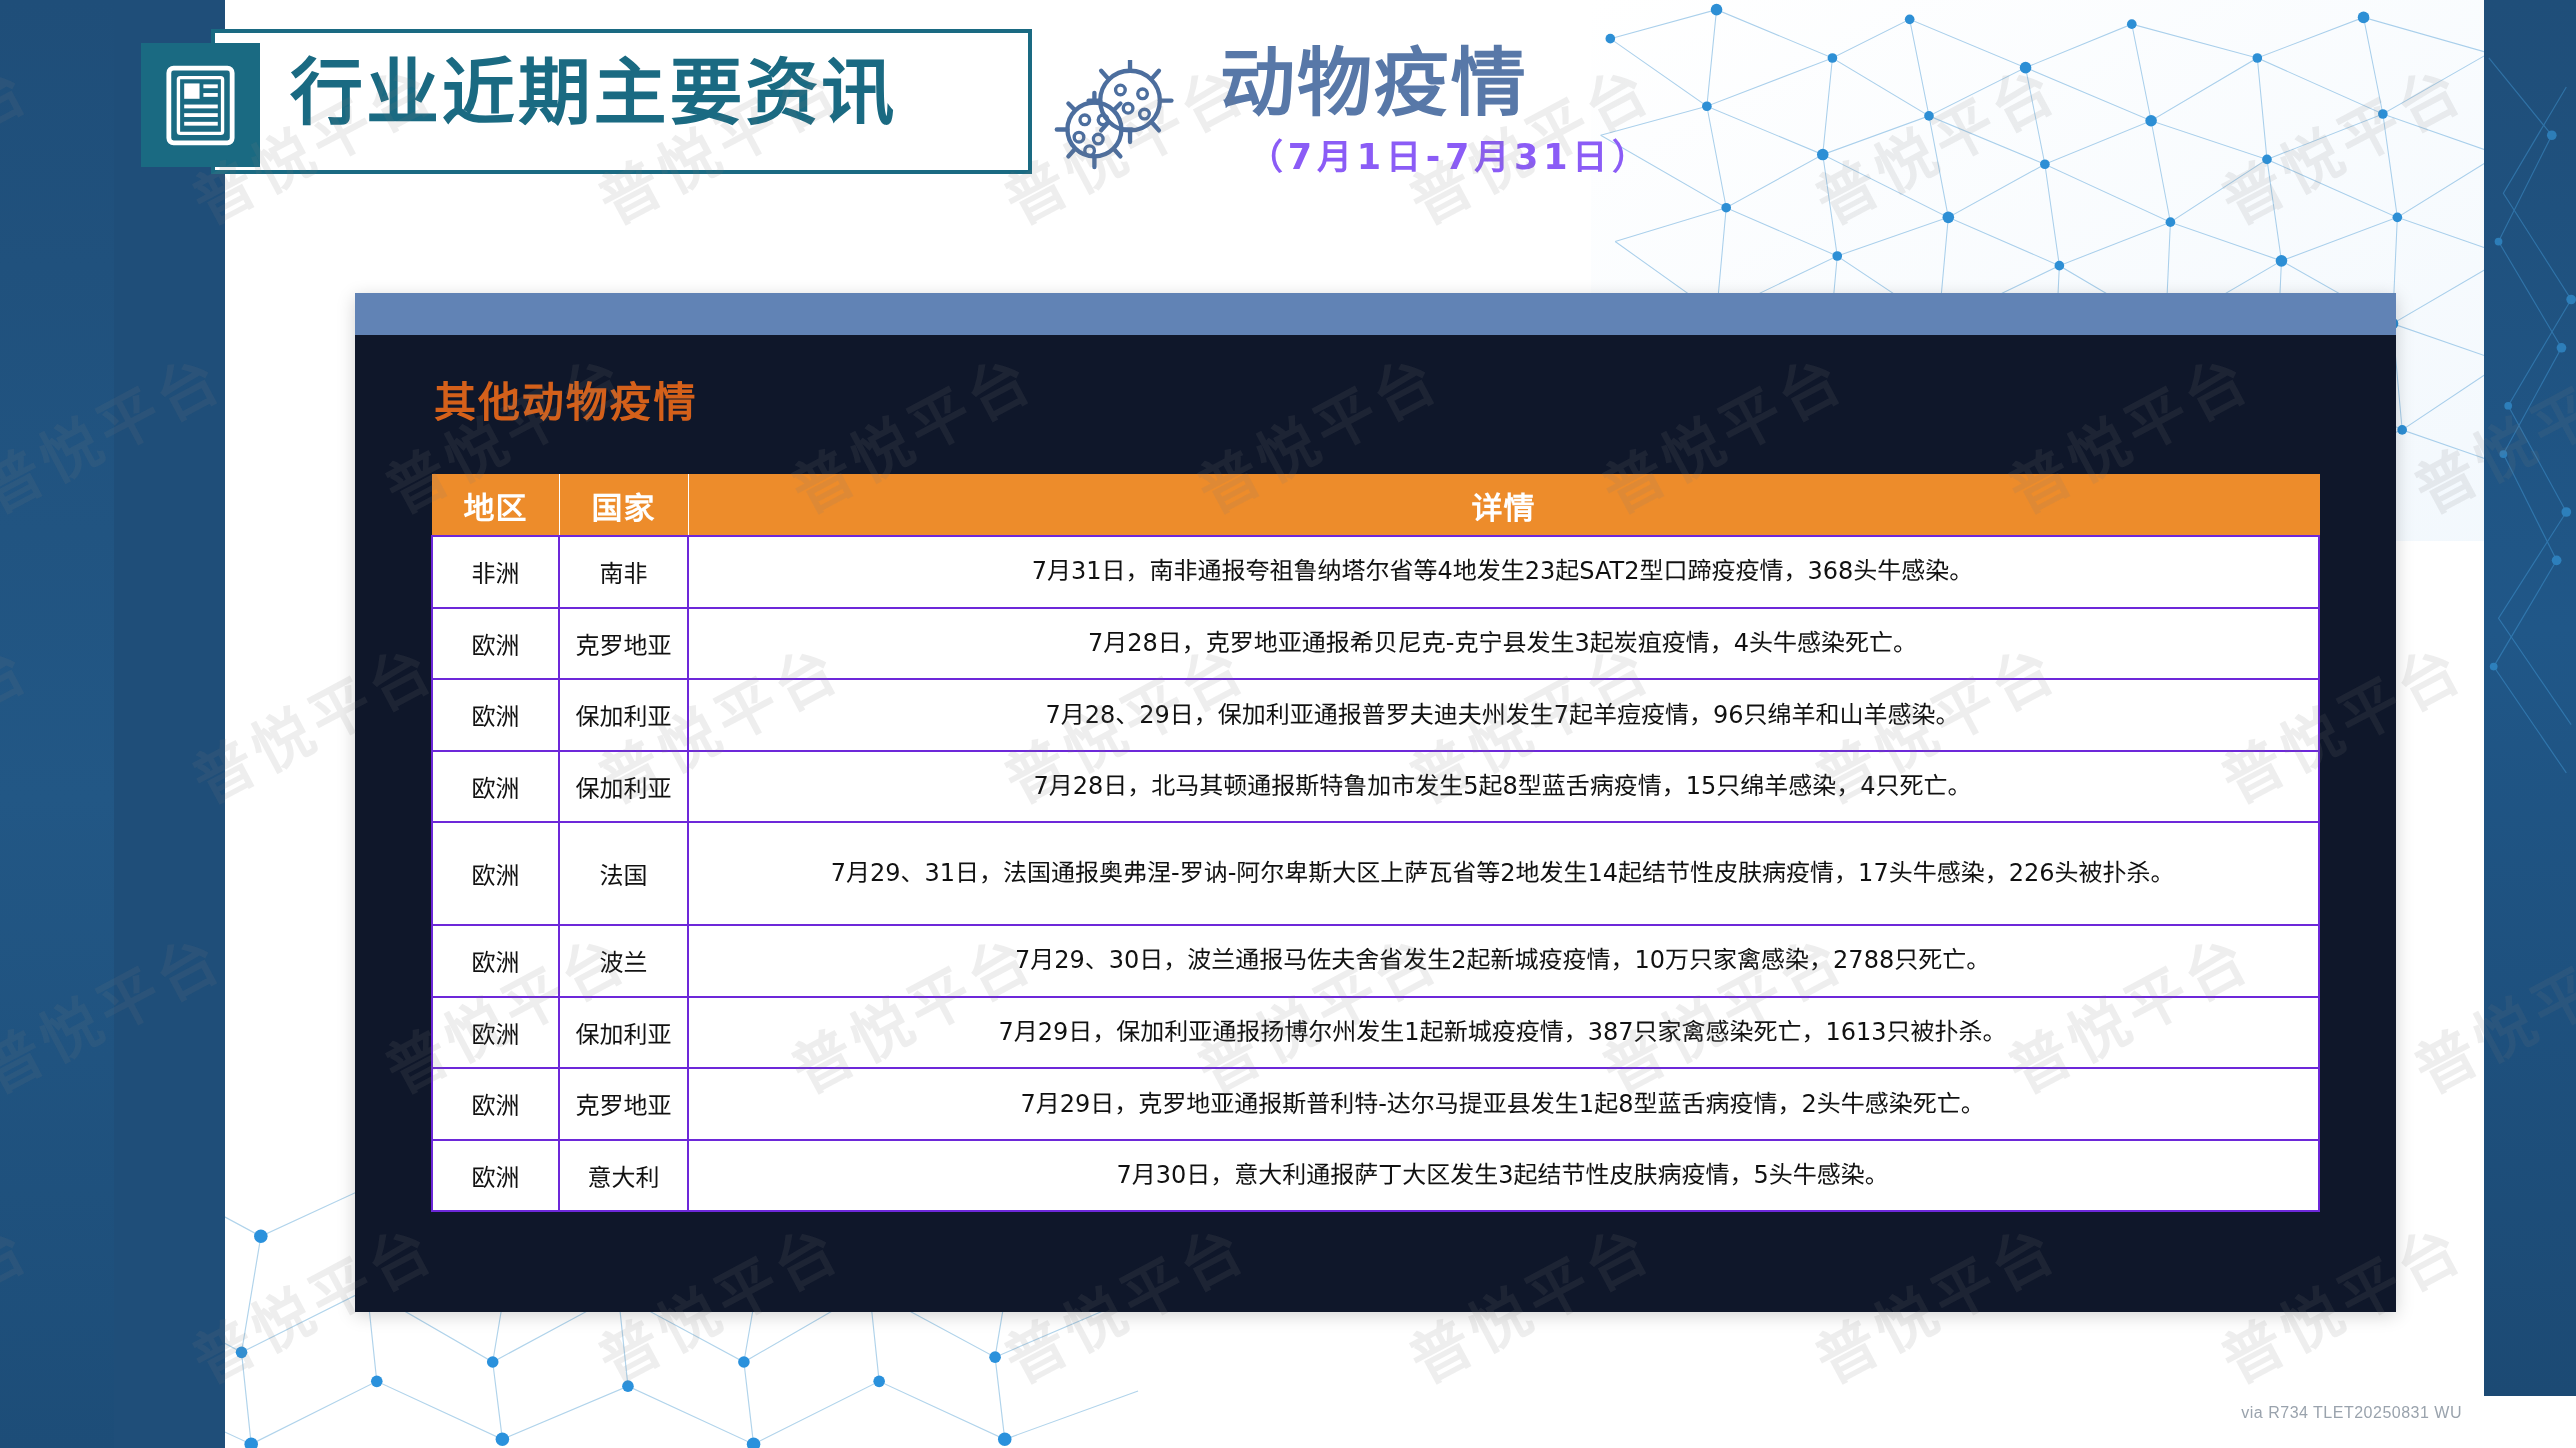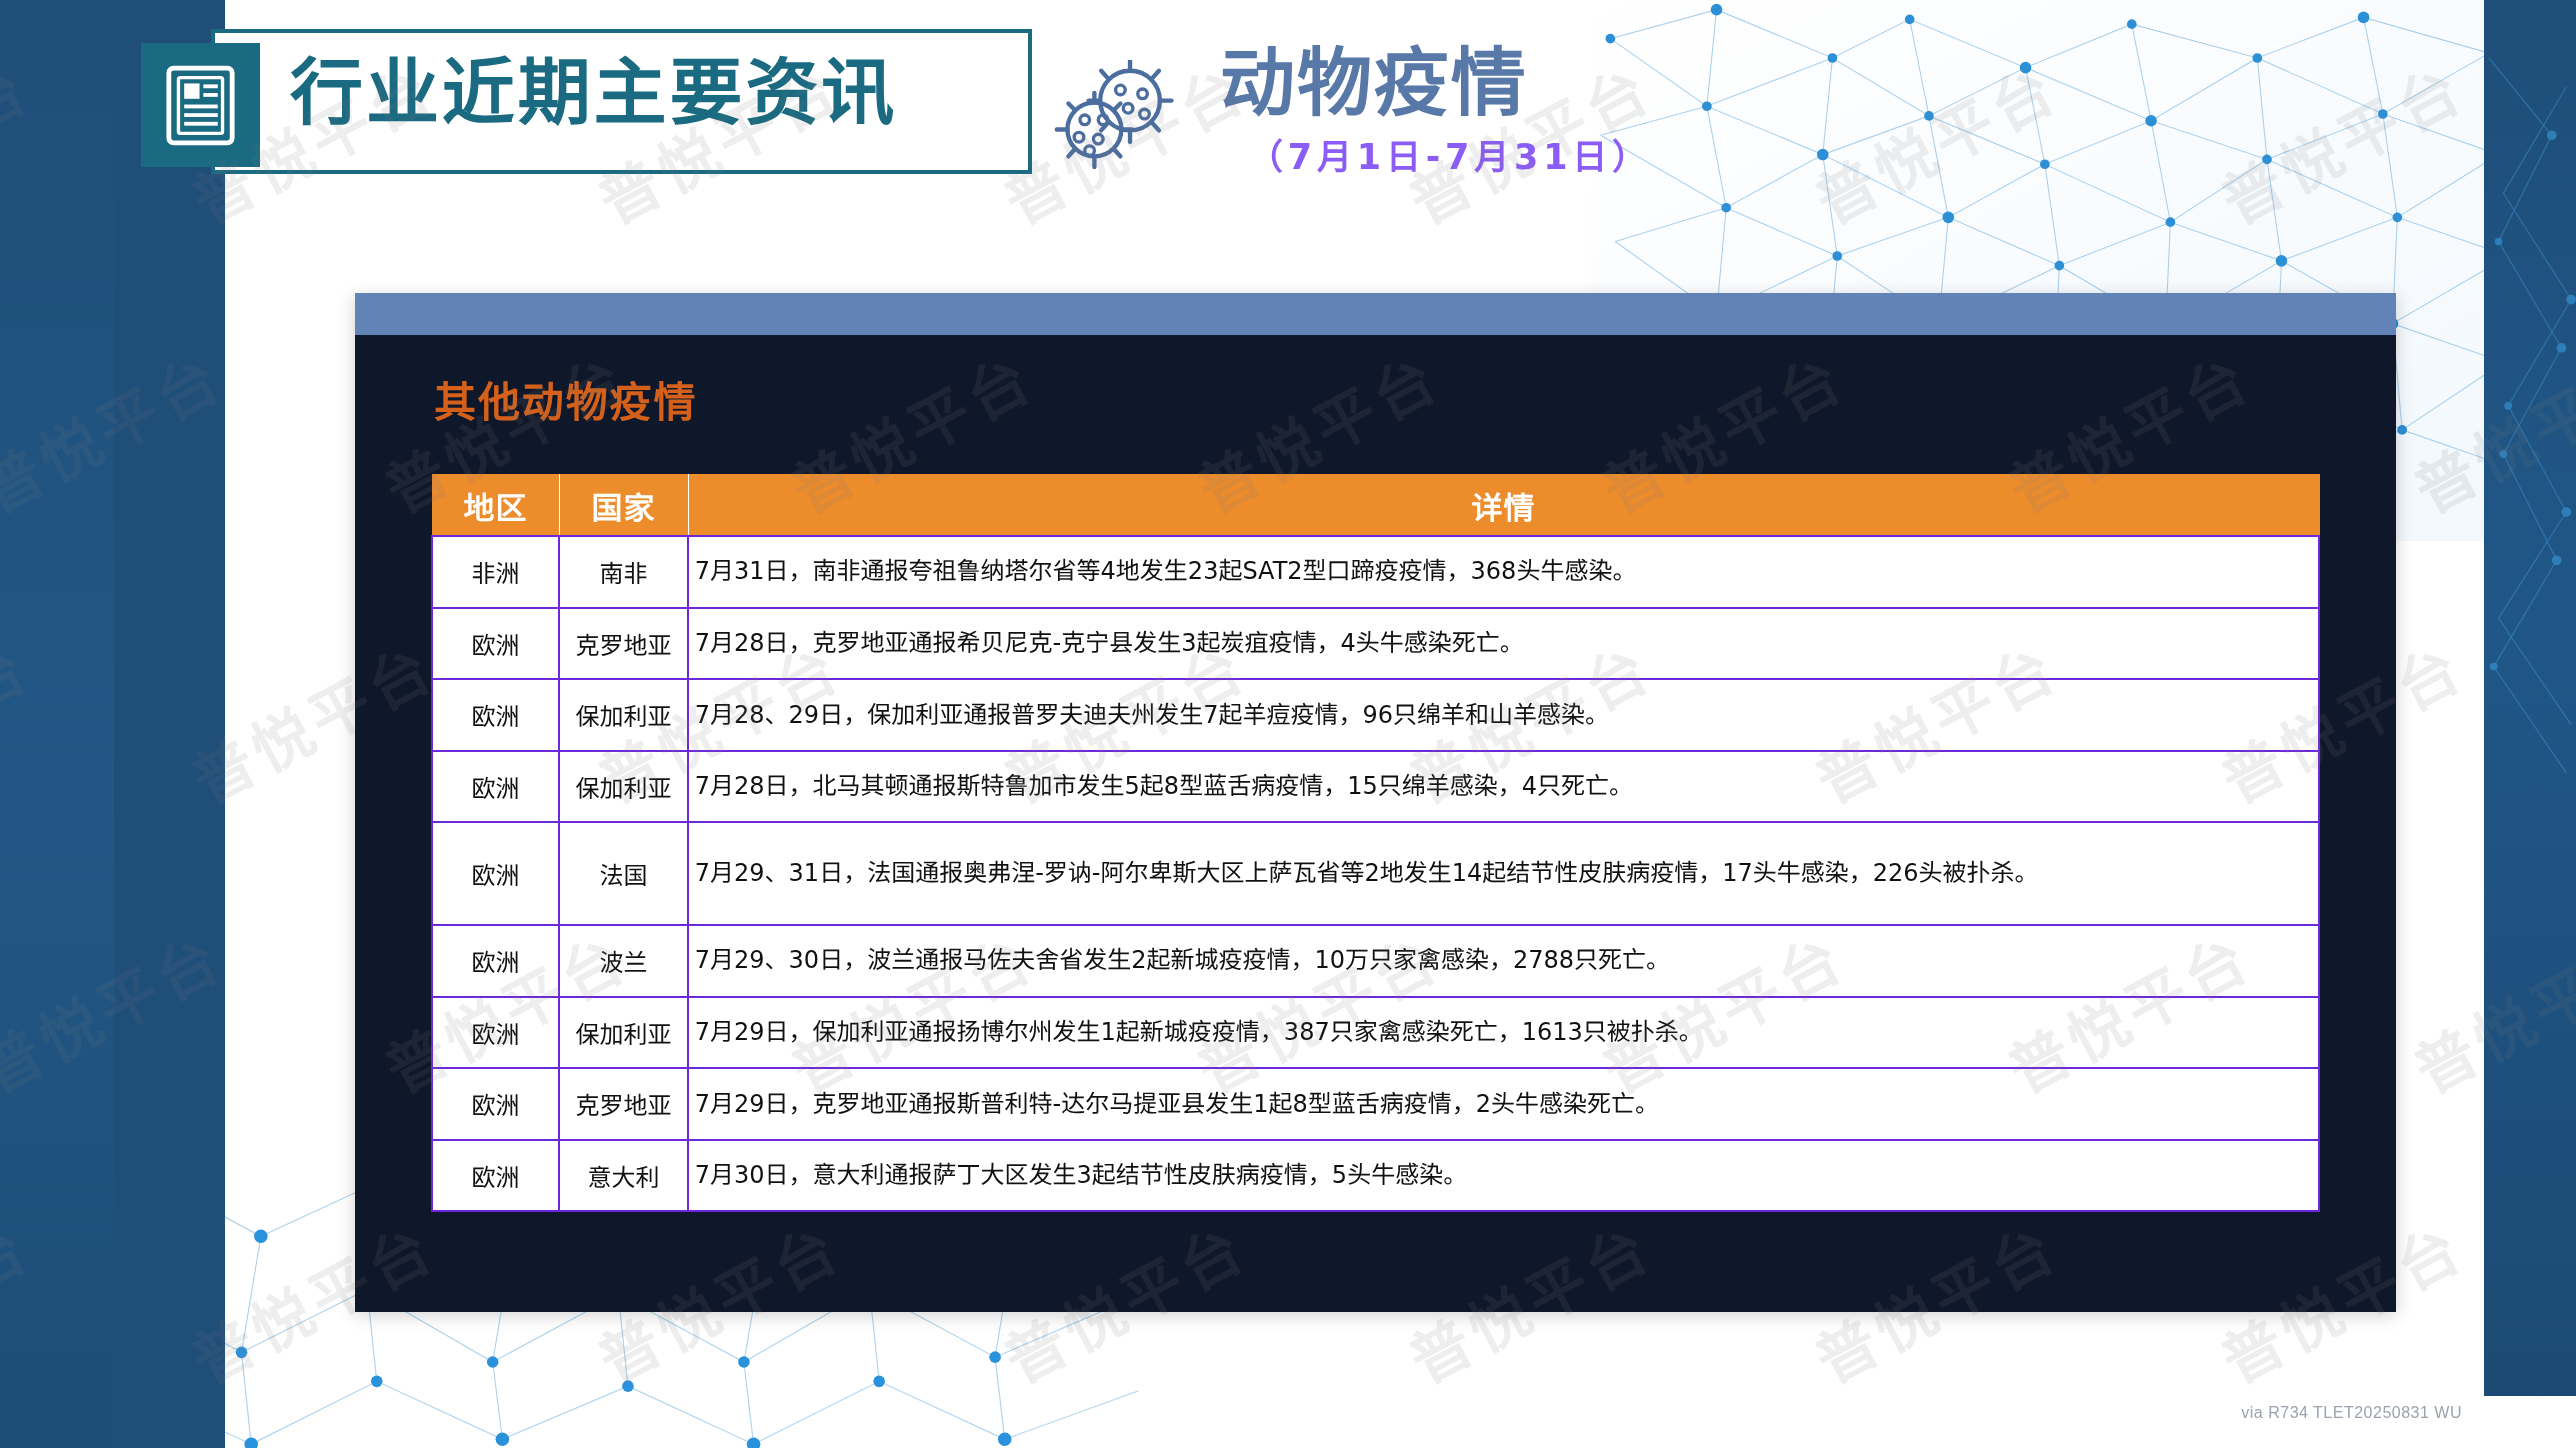--- a/index.html
+++ b/index.html
@@ -168,21 +168,21 @@
     color: #111111;
     height: 58px;
     background: #ffffff;
   }
   table.dataset tbody td.region,
   table.dataset tbody td.country {
     text-align:center;
     white-space:nowrap;
   }
   table.dataset tbody td.detail {
-    text-align:left;
+    text-align:center;
     padding: 5.8px 7.7px 5.8px 5.8px;
     line-height: 1.28;
   }
   table.dataset tbody tr.tall td { height: 89px; vertical-align: middle; }
 
   
   .wm-layer {
     position:absolute; inset:0;
     pointer-events:none;
     overflow:hidden;

